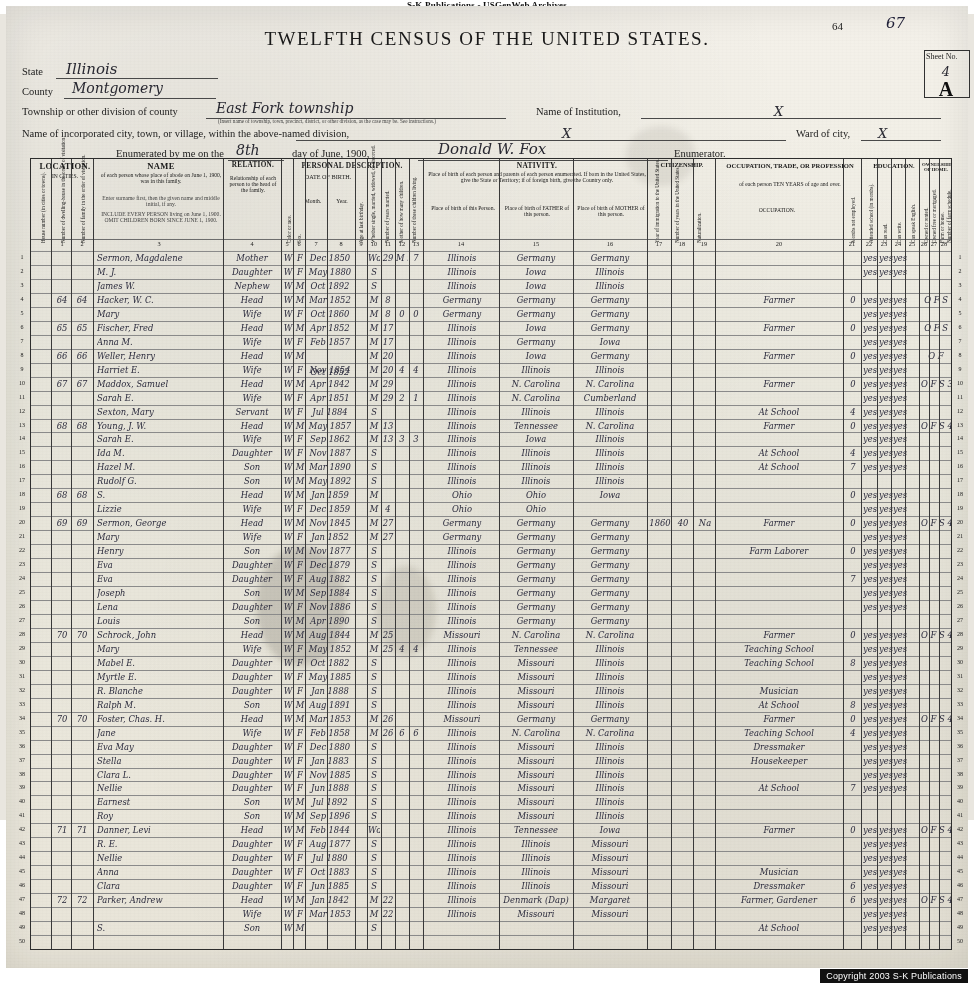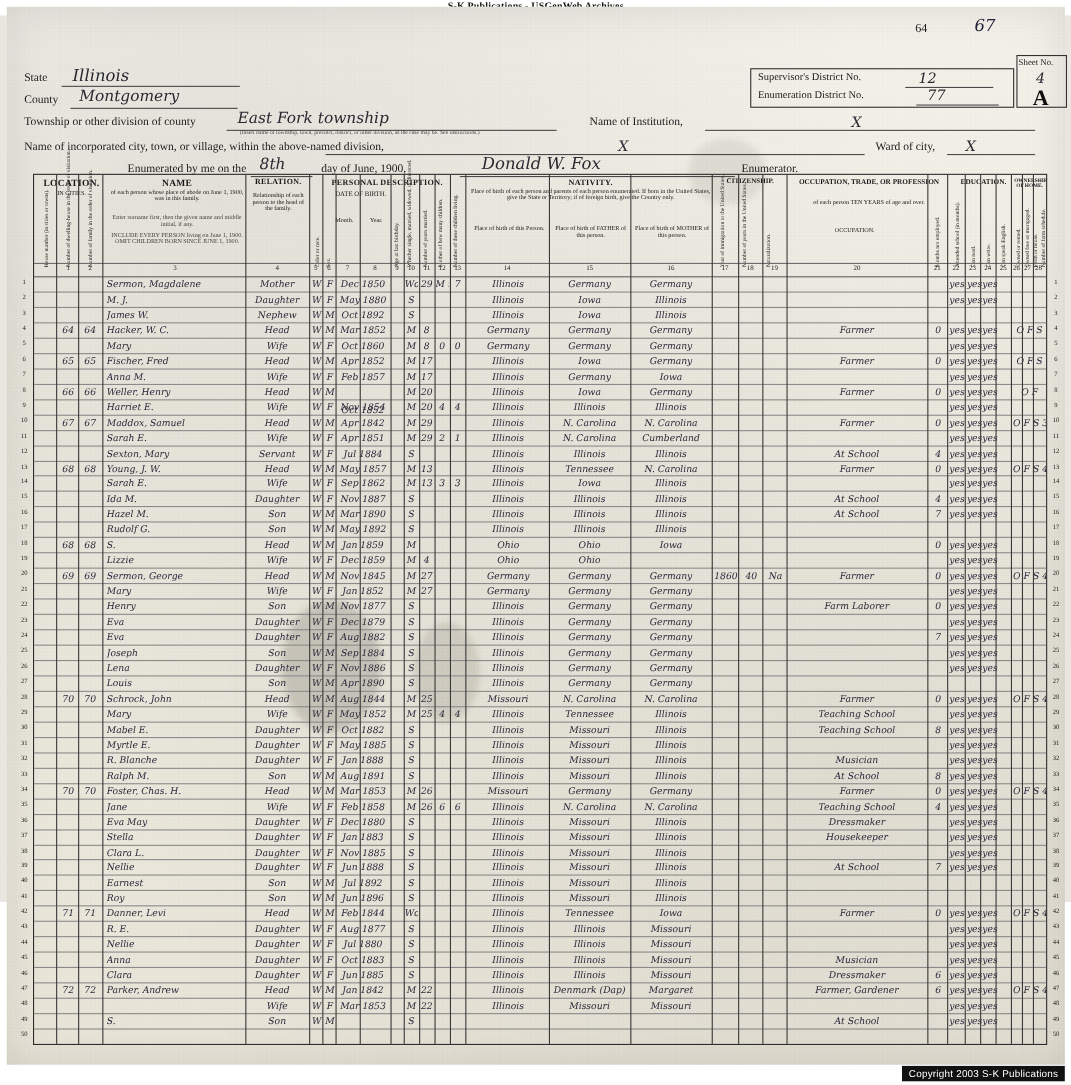--- a/index.html
+++ b/index.html
@@ -69,29 +69,22 @@
   <div class="topstrip"></div>
   <div class="archive-head">S-K Publications - USGenWeb Archives</div>
   <div class="archive-sub">1-224</div>
 
   <div class="paper">
     <div class="grain"></div>
     <div class="smudge" style="left:250px;top:540px;width:90px;height:120px;"></div>
     <div class="smudge" style="left:370px;top:560px;width:60px;height:90px;opacity:.7"></div>
     <div class="smudge" style="left:620px;top:120px;width:70px;height:60px;opacity:.5"></div>
 
-
-    <div class="supbox">
-      <div class="lbl" style="left:6px;top:3px;">Supervisor's District No.</div>
-      <div class="hand" style="position:absolute;left:152px;top:1px;font-size:13px;">12</div>
-      <div class="rule" style="left:140px;top:16px;width:80px;"></div>
-      <div class="lbl" style="left:6px;top:19px;">Enumeration District No.</div>
-      <div class="hand" style="position:absolute;left:160px;top:17px;font-size:13px;">77</div>
-      <div class="rule" style="left:150px;top:32px;width:75px;"></div>
-    </div>
+    <div class="title1">TWELFTH CENSUS OF THE UNITED STATES.</div>
+
     <div class="lbl" style="left:920px;top:46px;font-size:8px;">Sheet No.</div>
     <div class="sheetbox"></div>
     <div class="hand" style="position:absolute;left:918px;top:58px;width:44px;text-align:center;font-size:13px;">4</div>
     <div style="position:absolute;left:918px;top:72px;width:44px;text-align:center;font-size:20px;font-weight:bold;color:#111;">A</div>
     <div class="penbig" style="position:absolute;left:880px;top:8px;">67</div>
     <div class="lbl" style="left:826px;top:14px;font-size:11px;">64</div>
 
     <div class="lbl" style="left:16px;top:60px;">State</div>
     <div class="hand" style="position:absolute;left:60px;top:54px;font-size:15px;">Illinois</div>
     <div class="rule" style="left:50px;top:72px;width:162px;"></div>
@@ -979,21 +972,21 @@
             <div class="cellw c" style="left: 544px; width: 70px; top: 2px; overflow: hidden;">Illinois</div>
           </div>
           <div class="rowline" style="top: 558.4px;"></div>
           <div style="position: absolute; left: 0px; right: 0px; top: 558.4px; height: 13.96px;">
             <div class="rnum" style="left: -16px; top: 3px;">41</div>
             <div class="rnum" style="left: 922px; top: 3px;">41</div>
             <div class="cellw" style="left: 66px; width: 124px; top: 2px; overflow: hidden;">Roy</div>
             <div class="cellw c" style="left: 194px; width: 54px; top: 2px; overflow: hidden;">Son</div>
             <div class="cellw c" style="left: 252px; width: 10px; top: 2px; overflow: hidden;">W</div>
             <div class="cellw c" style="left: 264px; width: 10px; top: 2px; overflow: hidden;">M</div>
-            <div class="cellw c" style="left: 276px; width: 46px; top: 2px; overflow: hidden;">Jun 1896</div>
+            <div class="cellw c" style="left: 276px; width: 46px; top: 2px; overflow: hidden;">Sep 1896</div>
             <div class="cellw c" style="left: 337px; width: 12px; top: 2px; overflow: hidden;">S</div>
             <div class="cellw c" style="left: 396px; width: 70px; top: 2px; overflow: hidden;">Illinois</div>
             <div class="cellw c" style="left: 470px; width: 70px; top: 2px; overflow: hidden;">Missouri</div>
             <div class="cellw c" style="left: 544px; width: 70px; top: 2px; overflow: hidden;">Illinois</div>
           </div>
           <div class="rowline" style="top: 572.36px;"></div>
           <div style="position: absolute; left: 0px; right: 0px; top: 572.36px; height: 13.96px;">
             <div class="rnum" style="left: -16px; top: 3px;">42</div>
             <div class="rnum" style="left: 922px; top: 3px;">42</div>
             <div class="cellw c" style="left: 22px; width: 18px; top: 2px; overflow: hidden;">71</div>

